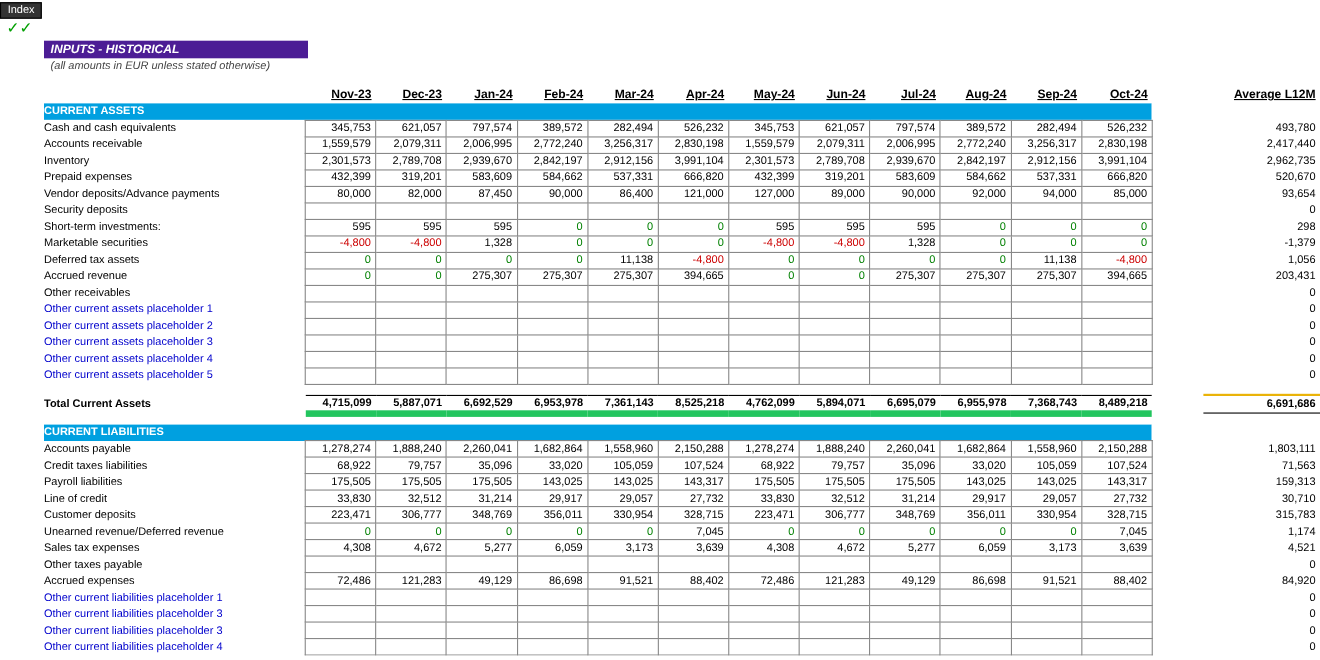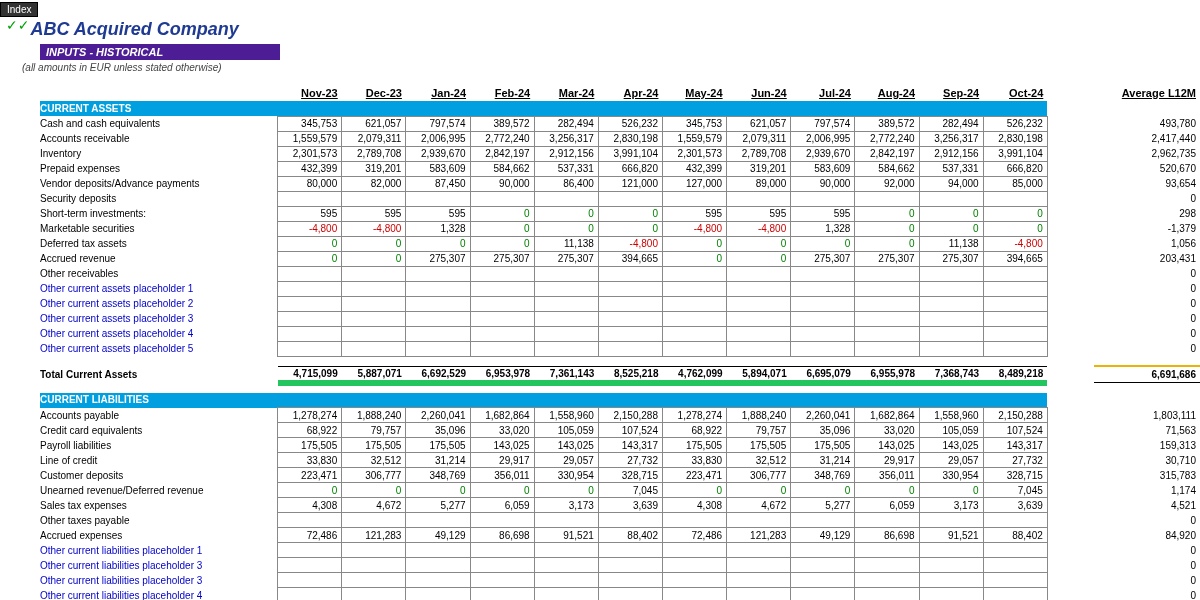--- a/index.html
+++ b/index.html
@@ -2,21 +2,21 @@
 <html><head>
 <meta charset="utf-8">
 <style>
 * { box-sizing: border-box; margin: 0; padding: 0; }
 body { font-family: Arial, sans-serif; font-size: 11px; background: #fff; color: #000; width: 1200px; overflow: hidden; }
 .topbar { display: flex; align-items: center; gap: 8px; padding: 2px 0 2px 0; }
 .index-btn { background: #333; color: #fff; font-size: 10px; padding: 1px 6px; border: 1px solid #000; cursor: pointer; }
 .company-title { font-size: 18px; font-weight: bold; font-style: italic; color: #1f3a93; margin-left: 1px; }
 .checks { color: #00a000; font-size: 14px; margin-left: 6px; margin-top: -2px;}
 .section-hdr { background: #4c1d95; color: #fff; font-weight: bold; font-style: italic; padding: 2px 6px; display:inline-block; min-width: 240px; margin-left: 40px;}
-.section-sub { font-style: italic; color: #444; padding: 2px 6px; margin-left: 16px; font-size: 10px;}
+.section-sub { font-style: italic; color: #444; padding: 2px 6px; margin-left: 40px; font-size: 10px;}
 .table-wrap { margin-left: 40px; margin-top: 10px; }
 table { border-collapse: collapse; table-layout: fixed; }
 th { text-align: right; text-decoration: underline; font-weight: bold; padding: 2px 4px; color: #000; font-size: 11px; }
 th.label-col { text-align: left; width: 250px; text-decoration:none;}
 th.gap-col { width: 50px; text-decoration:none; border:none;}
 th.avg-col { width: 110px; text-align:right;}
 td { text-align: right; padding: 1px 4px; border: 1px solid #888; font-size: 10px; height: 15px; background:#fff;}
 td.label { text-align: left; border: none; background:#fff; padding-left:0;}
 td.label.link { color: #0000cc; }
 td.gap { border:none; background:#fff;}
@@ -34,21 +34,20 @@
 </head>
 <body>
 
 
 
 <div class="topbar">
   <span class="index-btn">Index</span>
 </div>
 <div style="display:flex; align-items:flex-start;">
   <span class="checks">✓✓</span>
-  <span class="company-title">ABC Acquired Company</span>
 </div>
 <div style="height:4px;"></div>
 <div class="section-hdr">INPUTS - HISTORICAL</div>
 <div class="section-sub">(all amounts in EUR unless stated otherwise)</div>
 
 <div class="table-wrap">
 <table id="main-table">
       <tbody>
         <tr>
           <th class="label-col"></th>
@@ -429,21 +428,21 @@
           <td>2,260,041</td>
           <td>1,682,864</td>
           <td>1,558,960</td>
           <td>2,150,288</td>
           <td class="gap"></td>
           <td class="avg">1,803,111</td>
         </tr>
       </tbody>
       <tbody>
         <tr>
-          <td class="label">Credit card equivalents</td>
+          <td class="label">Credit taxes liabilities</td>
           <td>68,922</td>
           <td>79,757</td>
           <td>35,096</td>
           <td>33,020</td>
           <td>105,059</td>
           <td>107,524</td>
           <td>68,922</td>
           <td>79,757</td>
           <td>35,096</td>
           <td>33,020</td>

